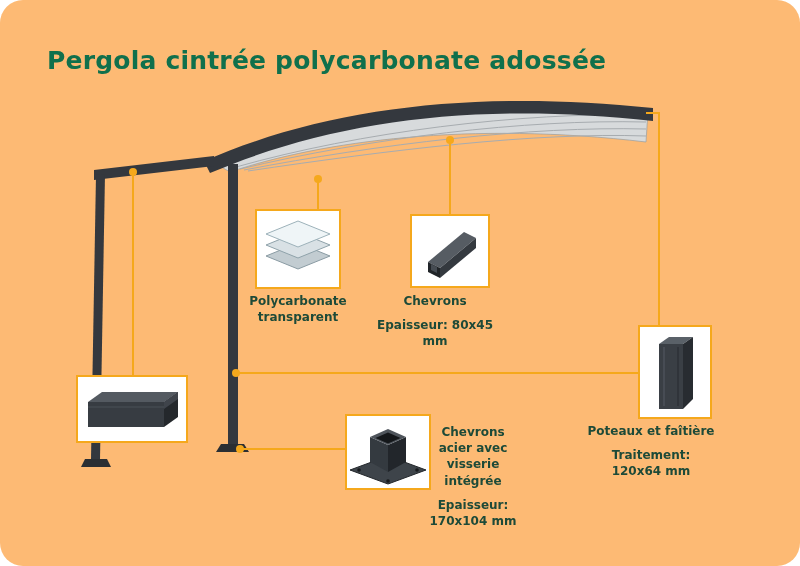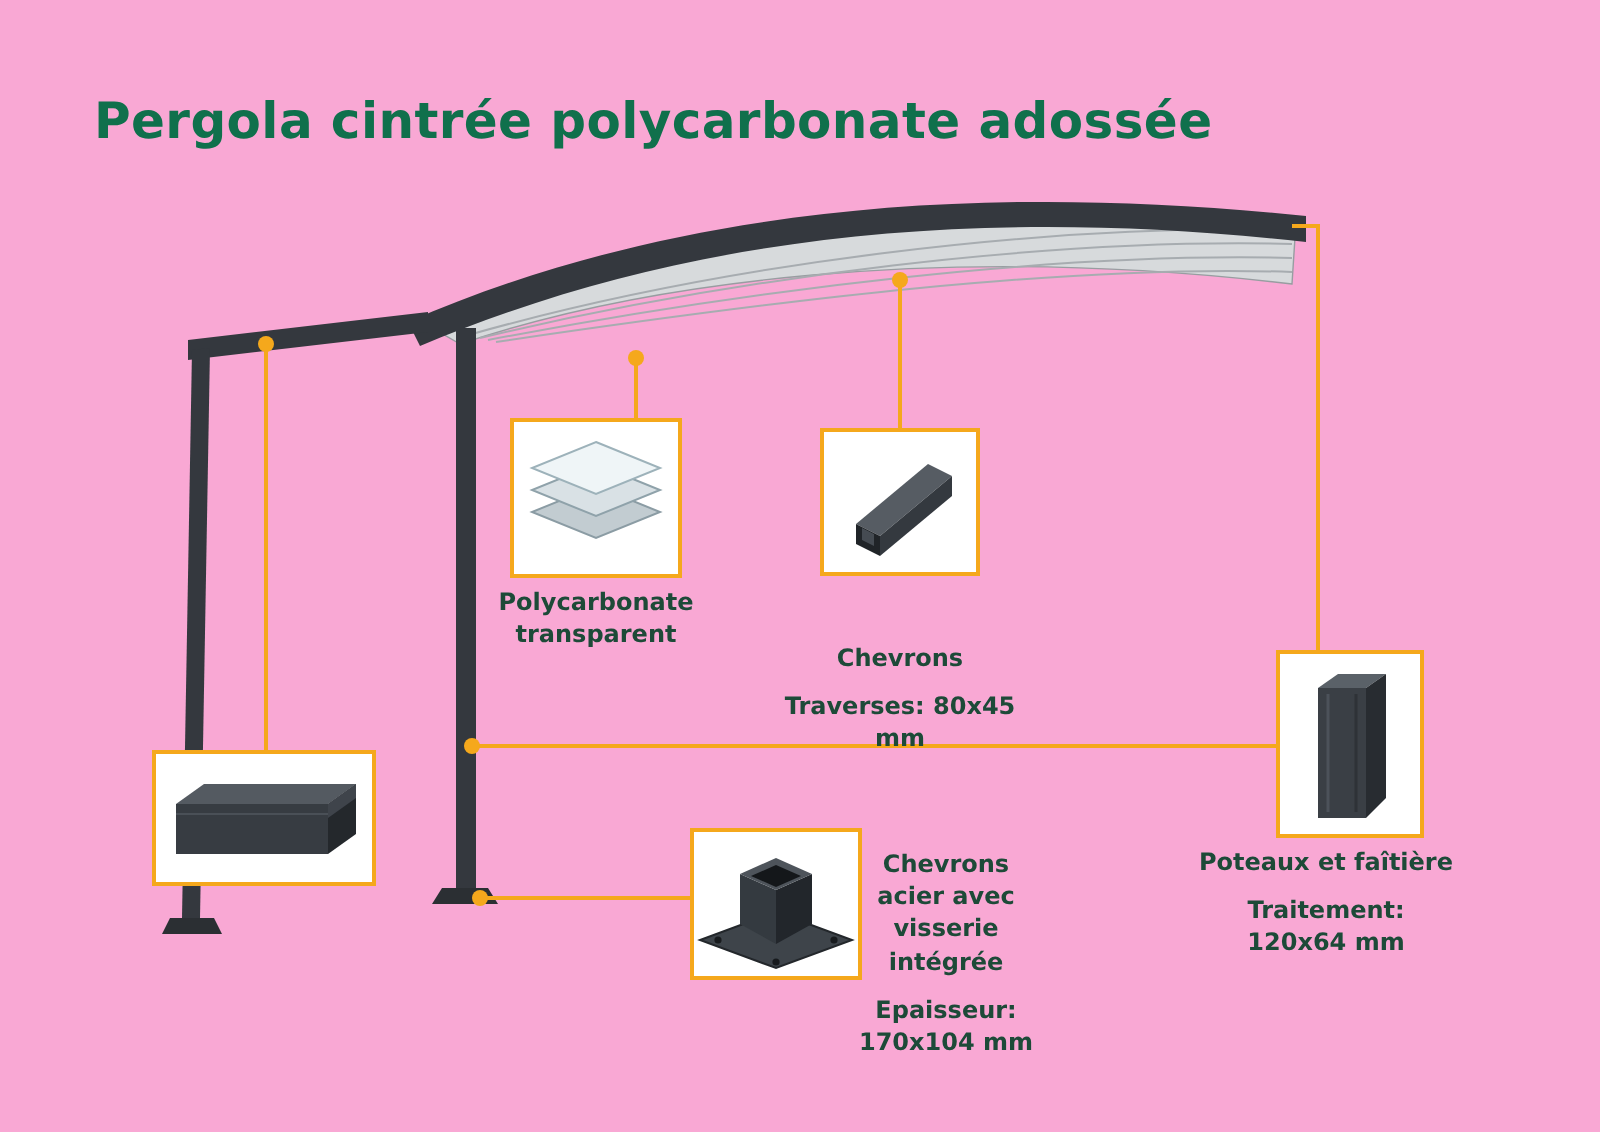--- a/index.html
+++ b/index.html
@@ -1,21 +1,21 @@
 <!DOCTYPE html>
 <html><head>
 <meta charset="utf-8">
 <style>
   * { margin:0; padding:0; box-sizing:border-box; }
   html,body { background:#ffffff; }
   body {
     width:800px; height:566px;
     font-family:"DejaVu Sans","Liberation Sans",sans-serif;
   }
-  .canvas { position:relative; width:800px; height:566px; background:#f9a8d4; overflow:hidden; }
+  .canvas { position:relative; width:800px; height:566px; background:#fdba74; overflow:hidden;border-radius:23px; }
   .title {
     position:absolute; left:47px; top:46px;
     font-size:25px; font-weight:bold; color:#10704C; letter-spacing:0.2px; z-index:4;
   }
   .scene { position:absolute; left:0; top:0; z-index:1; }
   .callout {
     position:absolute; border:2px solid #F5A81C; background:#ffffff;
     display:flex; align-items:center; justify-content:center; z-index:2;
   }
   .label {
@@ -119,27 +119,27 @@
       <polygon points="41,16.5 53.5,22 41,27.5 28.5,22" fill="#14171a"></polygon>
     </svg>
   </div>
 
   <div class="label" style="left:223px; top:293px; width:150px;">
     <span class="line">Polycarbonate transparent</span>
     <span class="gap"></span>
     <span class="gap"></span>
   </div>
 
-  <div class="label" style="left:385px; top:293px; width:130px;margin-top:28px;">
+  <div class="label" style="left:370px; top:293px; width:130px;">
     <span class="line">Chevrons</span>
     <span class="gap"></span>
-    <span class="line">Traverses: 80x45 mm</span>
+    <span class="line">Epaisseur: 80x45 mm</span>
   </div>
 
-  <div class="label" style="left:598px; top:423px; width:130px;">
+  <div class="label" style="left:586px; top:423px; width:130px;">
     <span class="line">Poteaux et faîtière</span>
     <span class="gap"></span>
     <span class="line">Traitement: 120x64 mm</span>
   </div>
 
 
   <div class="label" style="left:423px; top:424px; width:100px;">
     <span class="line">Chevrons acier avec</span>
     <span class="line">visserie intégrée</span>
     <span class="gap"></span>

